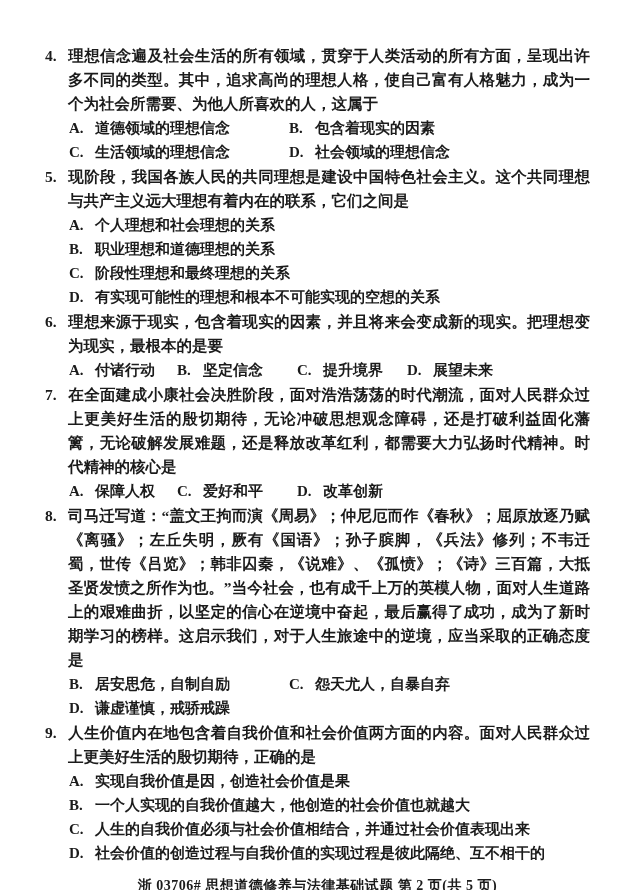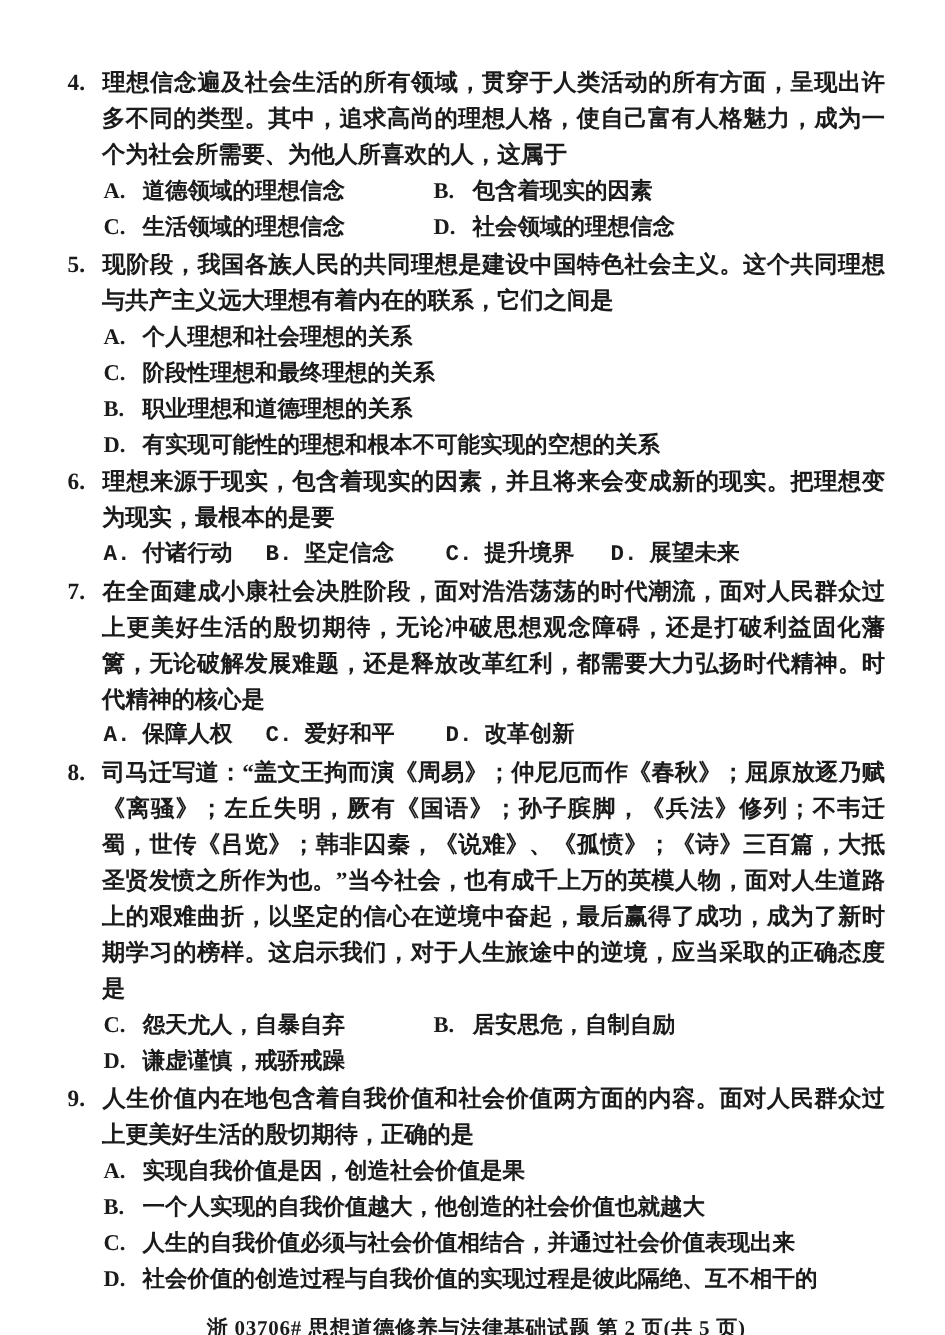--- a/index.html
+++ b/index.html
@@ -41,21 +41,21 @@
   }
   .opts {
     display: grid;
     margin-left: 24px;
     font-size: 15px;
     line-height: 24px;
     font-weight: 600;
   }
   .opts-1 { grid-template-columns: 1fr; }
   .opts-2 { grid-template-columns: 220px 1fr; }
-  .opts-4 { grid-template-columns: 108px 120px 110px 1fr; font-family: Liberation Mono, monospace; }
+  .opts-4 { grid-template-columns: 108px 120px 110px 1fr; }
   .opt { white-space: nowrap; overflow: visible; }
   .opt-label {
     display: inline-block;
     width: 26px;
     font-weight: 700;
   }
   .footer {
     margin-top: 12px;
     text-align: center;
     font-size: 14px;
@@ -75,22 +75,22 @@
       <span class="opt"><span class="opt-label">B.</span><span>包含着现实的因素</span></span>
       <span class="opt"><span class="opt-label">C.</span><span>生活领域的理想信念</span></span>
       <span class="opt"><span class="opt-label">D.</span><span>社会领域的理想信念</span></span>
     </div>
   </div>
 
   <div class="q">
     <p class="stem"><span class="qnum">5.</span><span>现阶段，我国各族人民的共同理想是建设中国特色社会主义。这个共同理想与共产主义远大理想有着内在的联系，它们之间是</span></p>
     <div class="opts opts-1">
       <span class="opt"><span class="opt-label">A.</span><span>个人理想和社会理想的关系</span></span>
+      <span class="opt"><span class="opt-label">B.</span><span>职业理想和道德理想的关系</span></span>
       <span class="opt"><span class="opt-label">C.</span><span>阶段性理想和最终理想的关系</span></span>
-      <span class="opt"><span class="opt-label">B.</span><span>职业理想和道德理想的关系</span></span>
       <span class="opt"><span class="opt-label">D.</span><span>有实现可能性的理想和根本不可能实现的空想的关系</span></span>
     </div>
   </div>
 
   <div class="q">
     <p class="stem"><span class="qnum">6.</span><span>理想来源于现实，包含着现实的因素，并且将来会变成新的现实。把理想变为现实，最根本的是要</span></p>
     <div class="opts opts-4">
       <span class="opt"><span class="opt-label">A.</span><span>付诸行动</span></span>
       <span class="opt"><span class="opt-label">B.</span><span>坚定信念</span></span>
       <span class="opt"><span class="opt-label">C.</span><span>提升境界</span></span>
@@ -103,22 +103,22 @@
     <div class="opts opts-4">
       <span class="opt"><span class="opt-label">A.</span><span>保障人权</span></span>
       <span class="opt"><span class="opt-label">C.</span><span>爱好和平</span></span>
       <span class="opt"><span class="opt-label">D.</span><span>改革创新</span></span>
     </div>
   </div>
 
   <div class="q">
     <p class="stem"><span class="qnum">8.</span><span>司马迁写道：“盖文王拘而演《周易》；仲尼厄而作《春秋》；屈原放逐乃赋《离骚》；左丘失明，厥有《国语》；孙子膑脚，《兵法》修列；不韦迁蜀，世传《吕览》；韩非囚秦，《说难》、《孤愤》；《诗》三百篇，大抵圣贤发愤之所作为也。”当今社会，也有成千上万的英模人物，面对人生道路上的艰难曲折，以坚定的信心在逆境中奋起，最后赢得了成功，成为了新时期学习的榜样。这启示我们，对于人生旅途中的逆境，应当采取的正确态度是</span></p>
     <div class="opts opts-2">
+      <span class="opt"><span class="opt-label">B.</span><span>居安思危，自制自励</span></span>
       <span class="opt"><span class="opt-label">C.</span><span>怨天尤人，自暴自弃</span></span>
-      <span class="opt"><span class="opt-label">B.</span><span>居安思危，自制自励</span></span>
       <span class="opt"><span class="opt-label">D.</span><span>谦虚谨慎，戒骄戒躁</span></span>
     </div>
   </div>
 
   <div class="q">
     <p class="stem"><span class="qnum">9.</span><span>人生价值内在地包含着自我价值和社会价值两方面的内容。面对人民群众过上更美好生活的殷切期待，正确的是</span></p>
     <div class="opts opts-1">
       <span class="opt"><span class="opt-label">A.</span><span>实现自我价值是因，创造社会价值是果</span></span>
       <span class="opt"><span class="opt-label">B.</span><span>一个人实现的自我价值越大，他创造的社会价值也就越大</span></span>
       <span class="opt"><span class="opt-label">C.</span><span>人生的自我价值必须与社会价值相结合，并通过社会价值表现出来</span></span>

